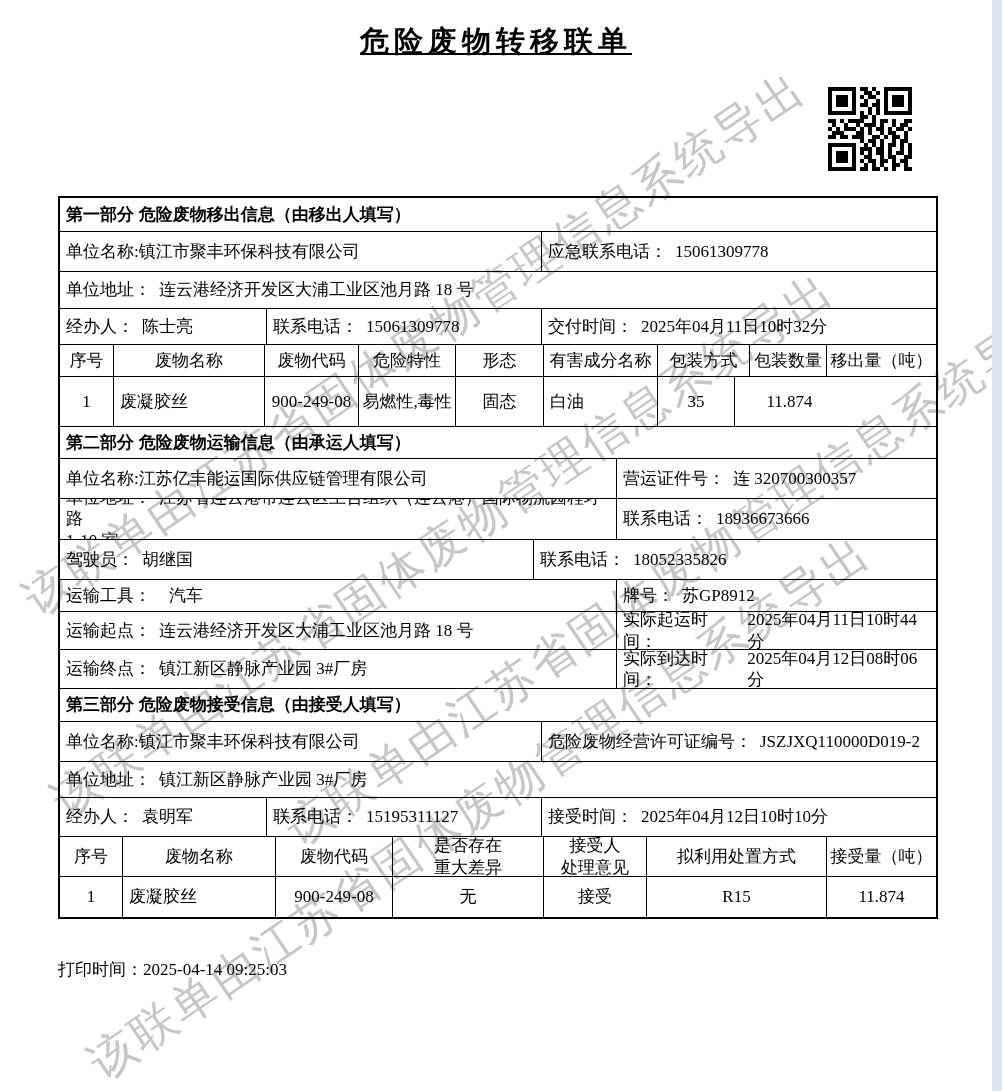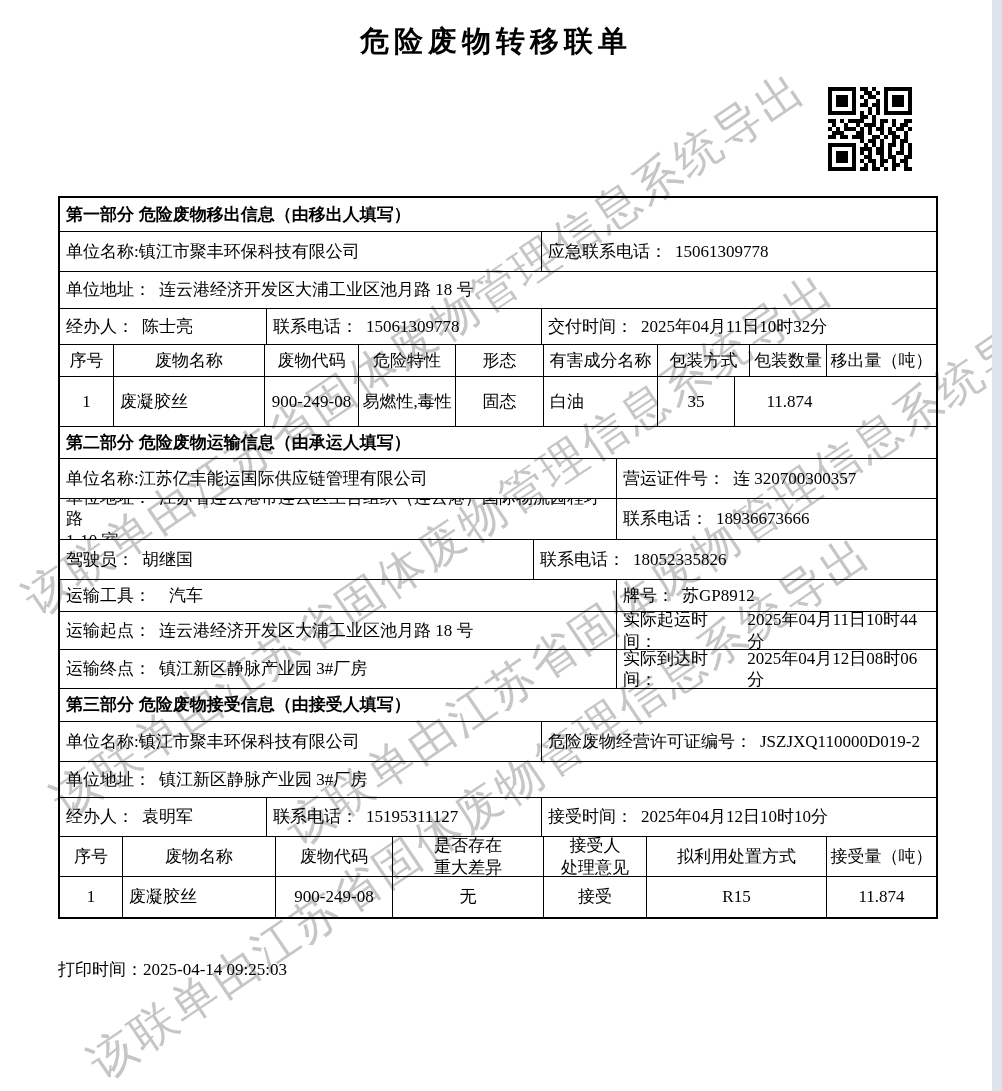--- a/index.html
+++ b/index.html
@@ -9,21 +9,21 @@
   .wm{position:absolute;white-space:nowrap;font-size:46px;letter-spacing:3px;
       color:#c6c6c6;transform:rotate(-34deg);transform-origin:0 50%;z-index:0;
       font-family:"Liberation Serif","DejaVu Serif",serif;}
   .wm1{left:29px;top:573px;}
   .wm2{left:57px;top:774px;}
   .wm3{left:290px;top:803px;}
   .wm4{left:94px;top:1037px;}
   
   .strip{position:absolute;right:0;top:0;width:10px;height:1091px;background:#dde4ec;z-index:3;}
   .doc-title{position:absolute;top:22px;left:0;width:992px;text-align:center;margin:0;
-             font-size:29px;font-weight:bold;letter-spacing:5px;z-index:1;}
+             font-size:29px;font-weight:bold;letter-spacing:5px;z-index:1;text-decoration:underline;}
   .qr{position:absolute;left:828px;top:87px;width:84px;height:84px;z-index:1;}
   .manifest-no{position:absolute;left:58px;top:165px;font-size:17px;z-index:1;}
   .print-time{position:absolute;left:58px;top:958px;font-size:17px;z-index:1;}
   
   .doc-table{position:absolute;left:58px;top:196px;width:880px;border:2px solid #000;
              box-sizing:border-box;z-index:1;background:transparent;}
   .tr{display:flex;border-bottom:1px solid #000;box-sizing:border-box;}
   .tr:last-child{border-bottom:none;}
   .td{flex:0 0 auto;border-right:1px solid #000;box-sizing:border-box;display:flex;
       align-items:center;padding:1px 6px;font-size:17px;line-height:1.25;overflow:hidden;}

